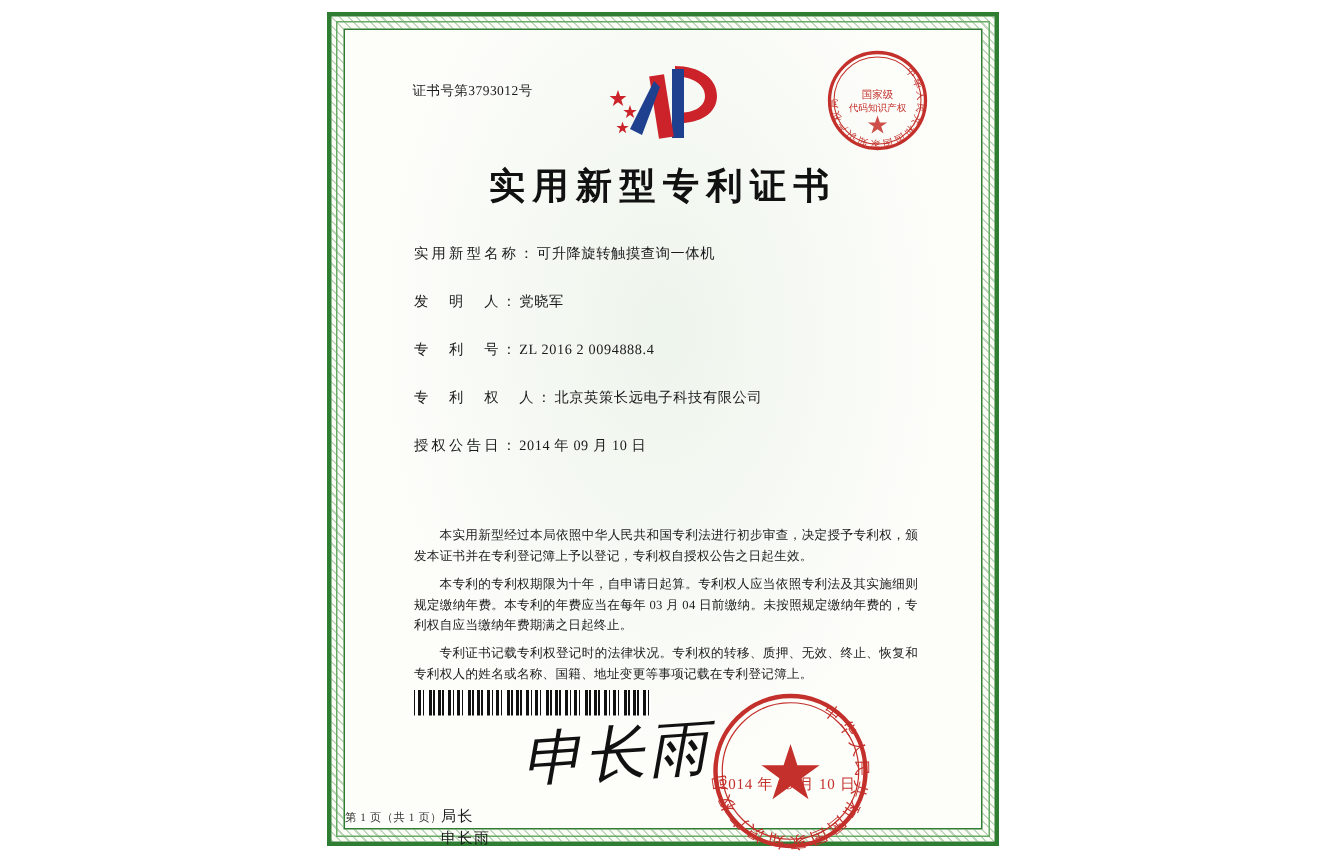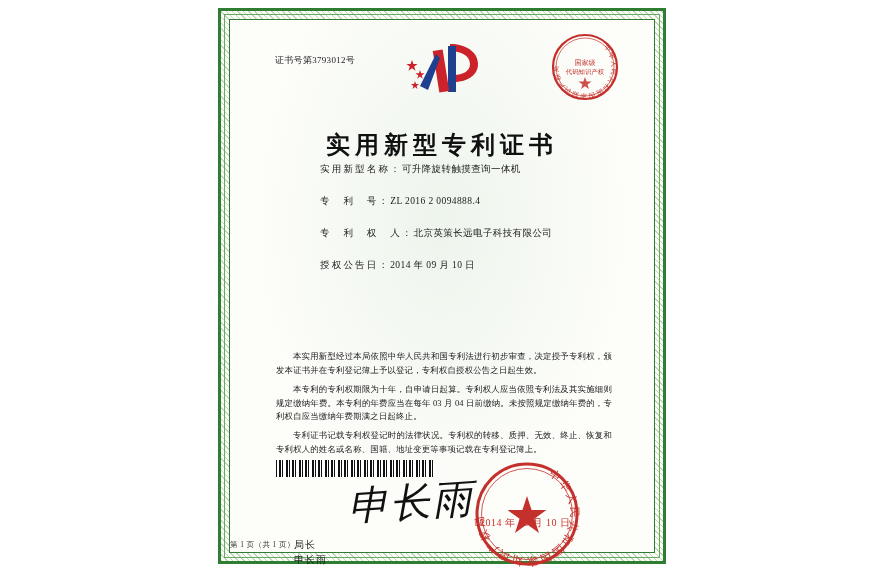--- a/index.html
+++ b/index.html
@@ -102,37 +102,36 @@
     position: absolute;
     left: 0;
     top: 88px;
     width: 424px;
     text-align: center;
     font-size: 24px;
     font-weight: bold;
     letter-spacing: 5px;
     color: #111;
     font-family: "DejaVu Serif", serif;
-    margin-top: 21px;
   }
 
   .fields {
     position: absolute;
     left: 46px;
     top: 143px;
     width: 340px;
   }
   .field {
     font-size: 9.5px;
     color: #1a1a1a;
     margin-bottom: 19px;
     letter-spacing: 0.4px;
     white-space: nowrap;
   }
-  .field .lbl { letter-spacing: 2.2px; margin-left: 44px; }
+  .field .lbl { letter-spacing: 2.2px; }
   .field .val { letter-spacing: 0.4px; }
 
   .para-block {
     position: absolute;
     left: 46px;
     top: 330px;
     width: 336px;
   }
   .para {
     font-size: 8.4px;
@@ -257,20 +256,23 @@
         </svg>
       </div>
 
       <div class="title">实用新型专利证书</div>
 
       <div class="fields">
         <div class="field">
           <span class="lbl">实用新型名称：</span><span class="val">可升降旋转触摸查询一体机</span>
         </div>
         <div class="field">
+          <span class="lbl">发　明　人：</span><span class="val">党晓军</span>
+        </div>
+        <div class="field">
           <span class="lbl">专　利　号：</span><span class="val">ZL 2016 2 0094888.4</span>
         </div>
         <div class="field">
           <span class="lbl">专　利　权　人：</span><span class="val">北京英策长远电子科技有限公司</span>
         </div>
         <div class="field">
           <span class="lbl">授权公告日：</span><span class="val">2014 年 09 月 10 日</span>
         </div>
       </div>
 

